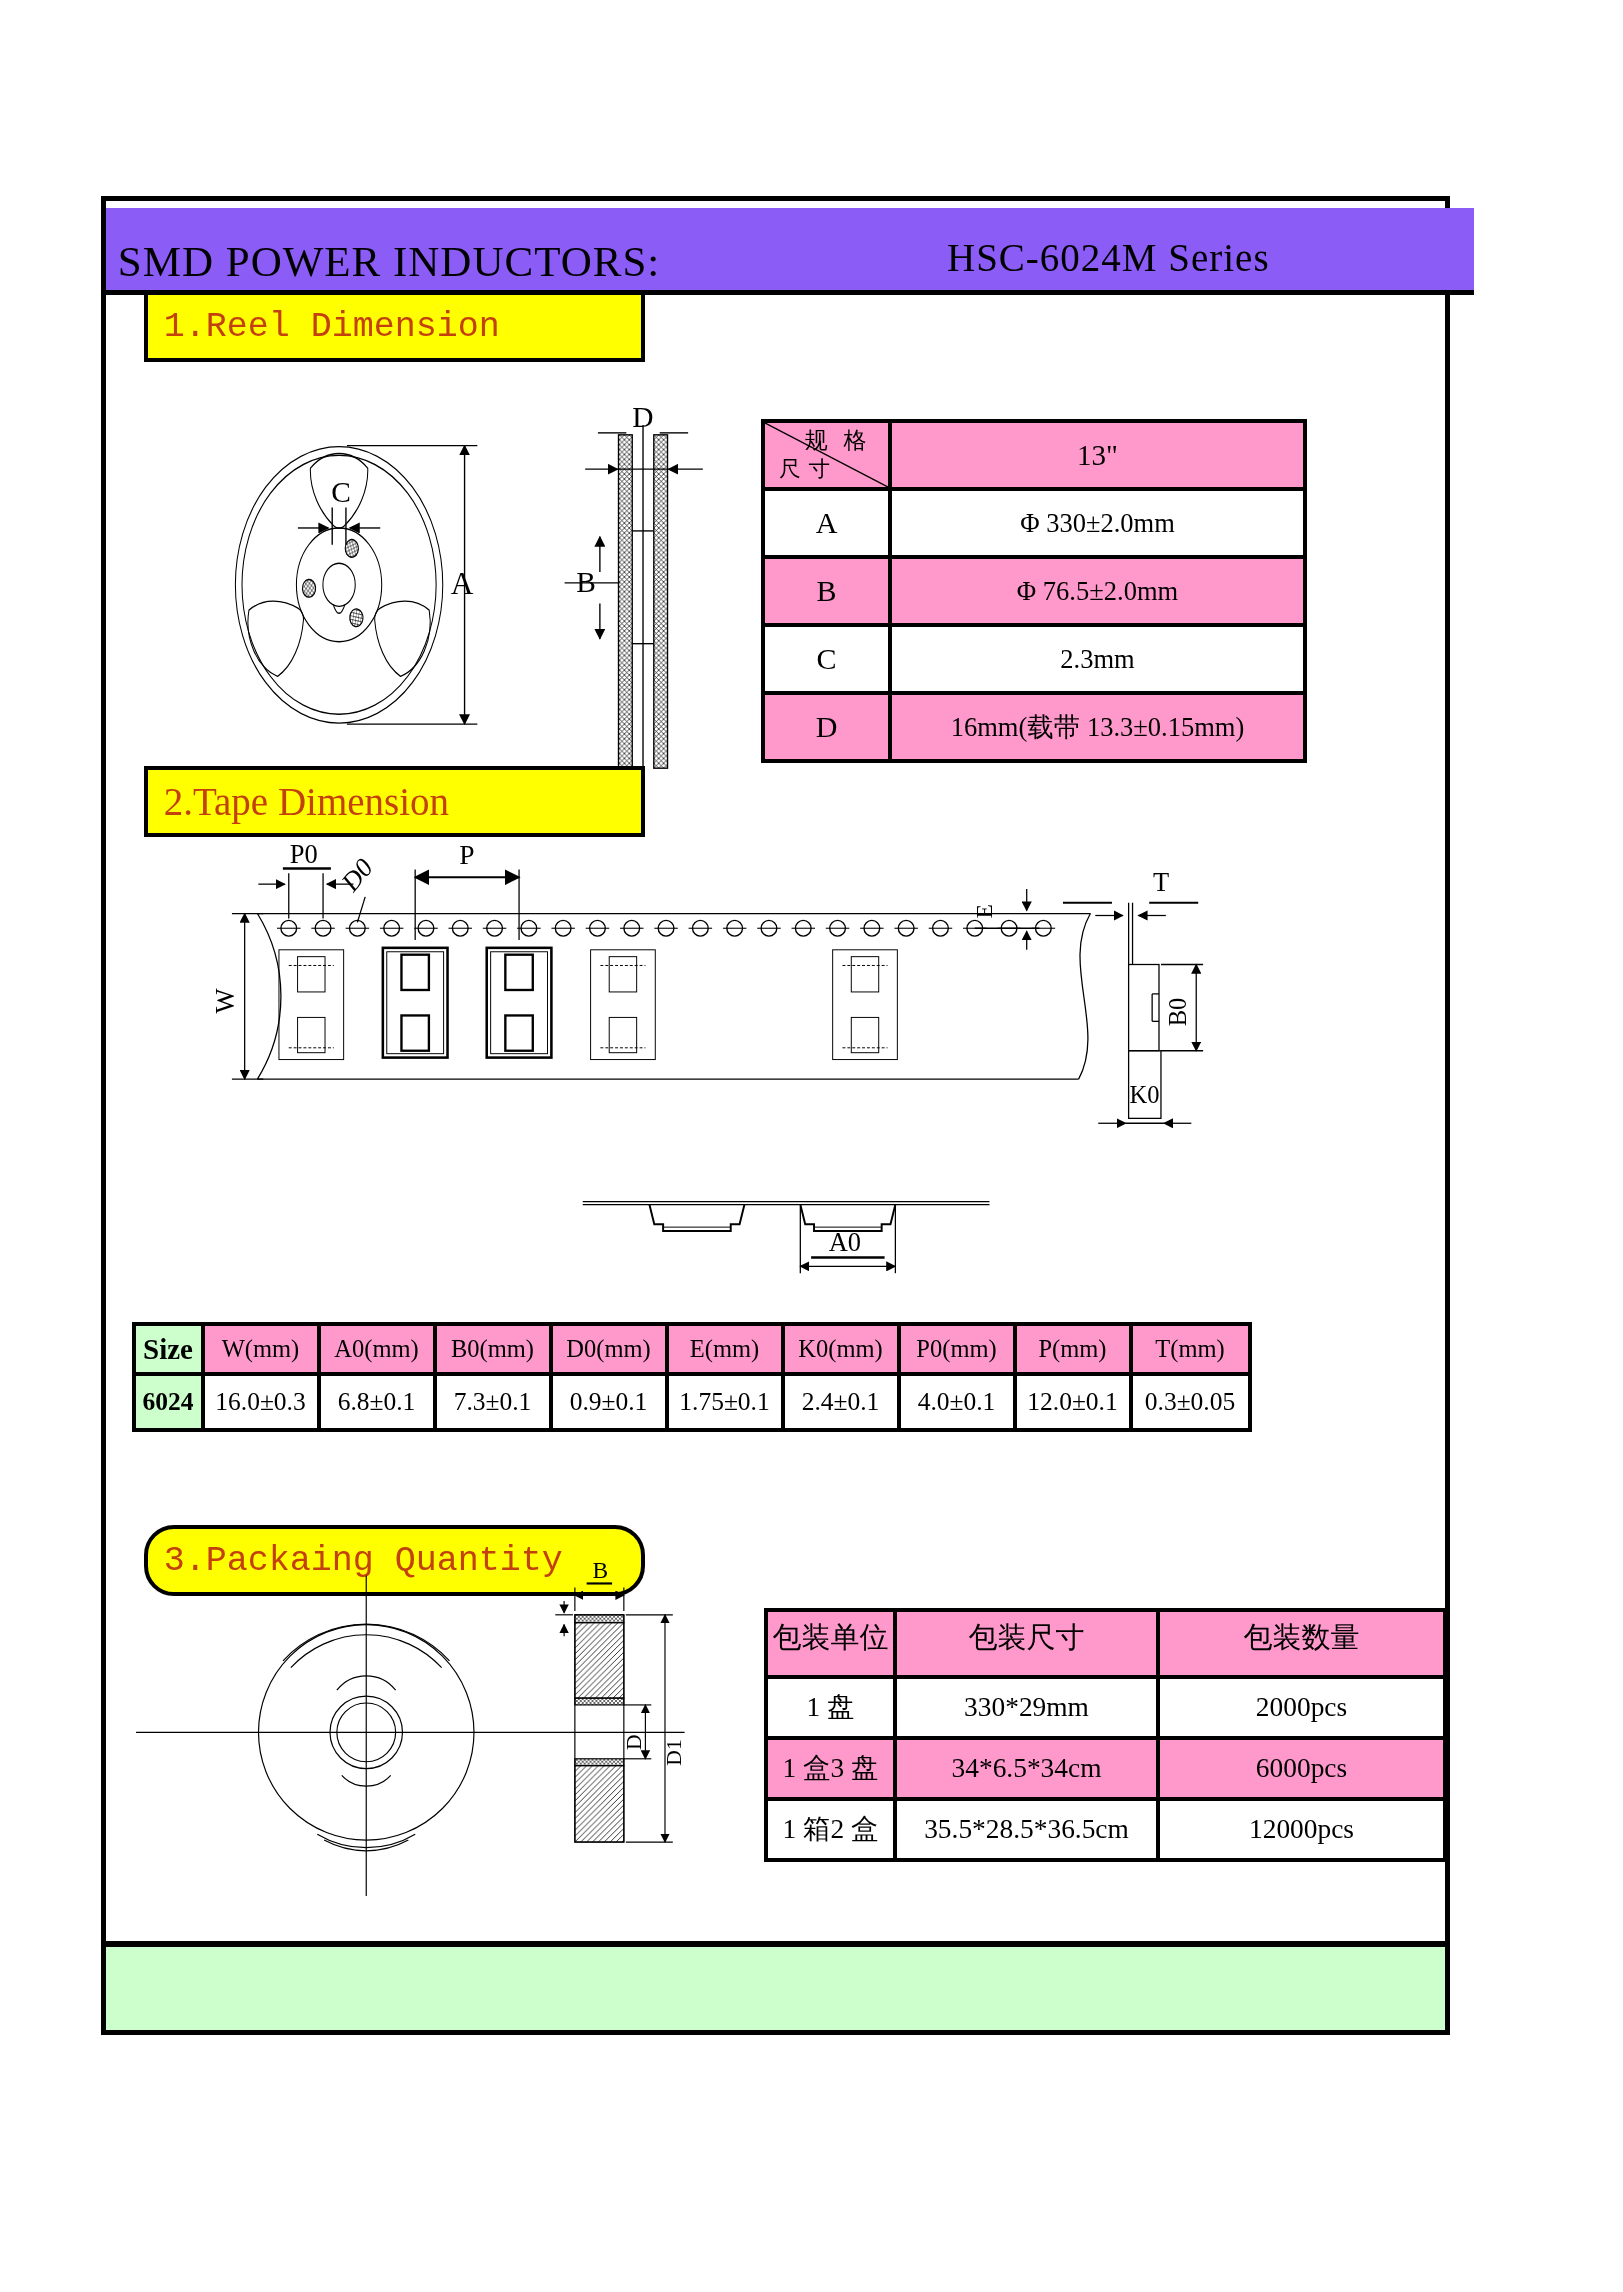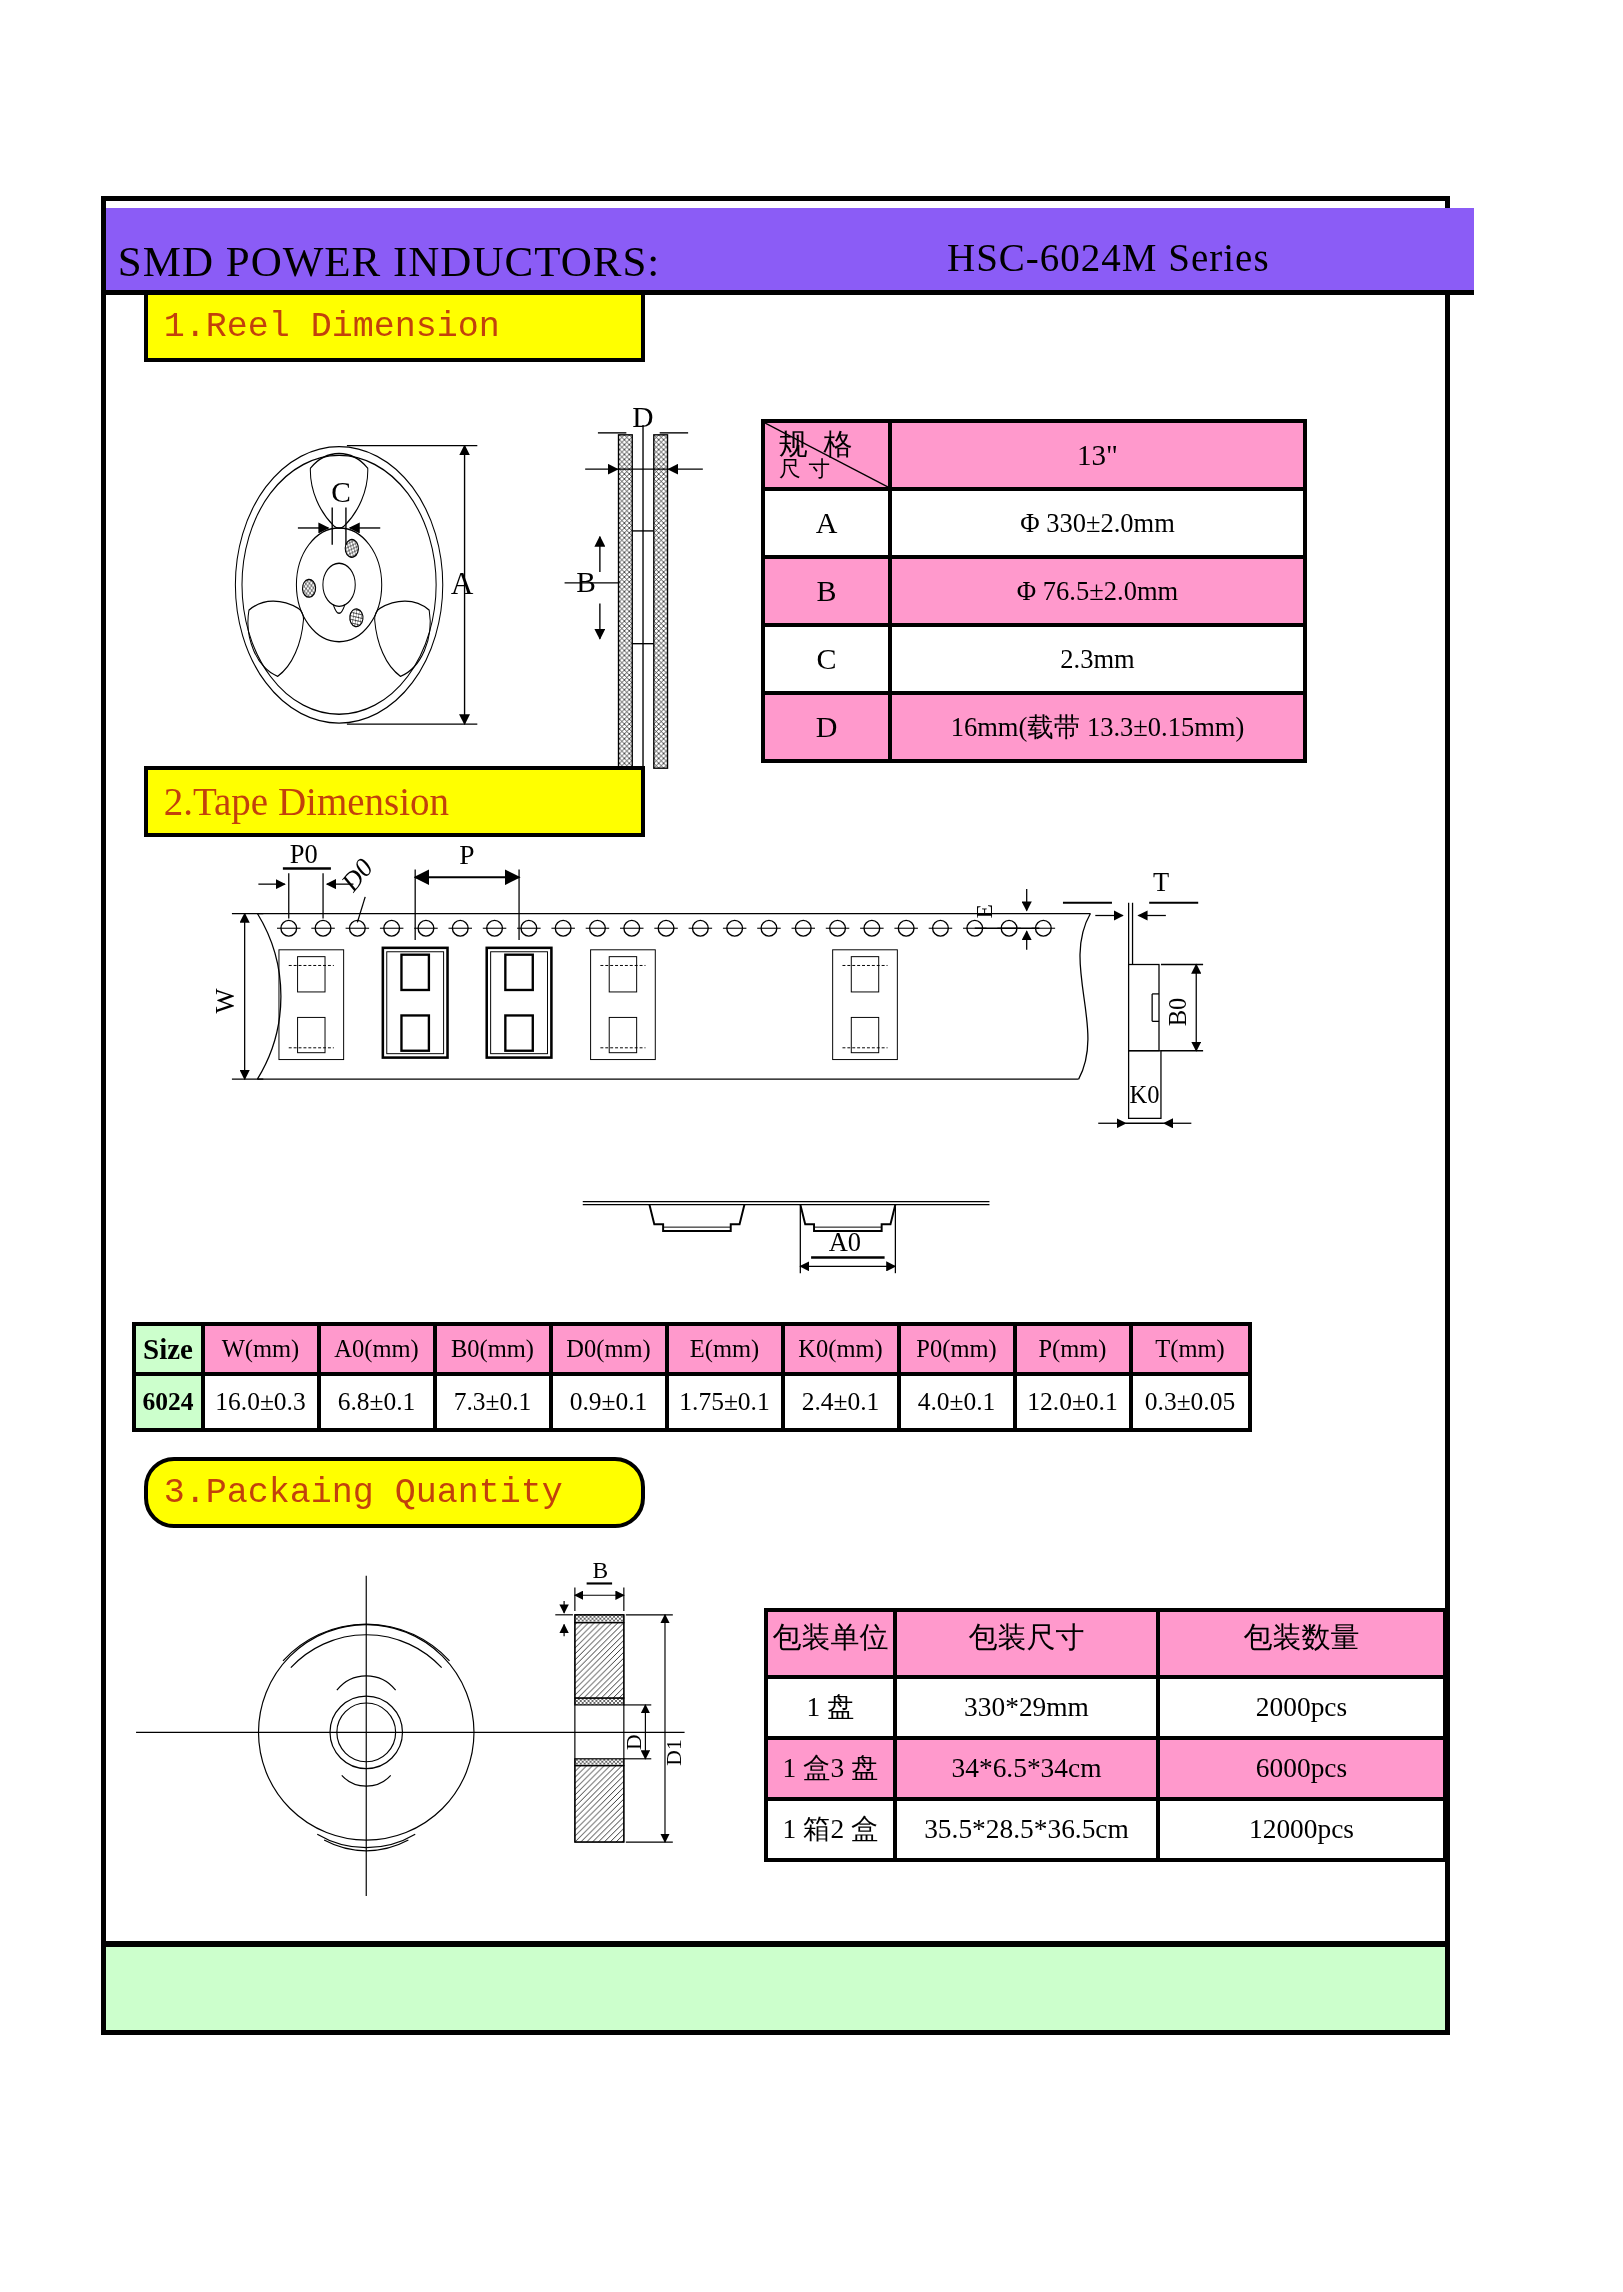--- a/index.html
+++ b/index.html
@@ -21,22 +21,22 @@
   td{border:4.9px solid #000;text-align:center;vertical-align:middle;overflow:hidden;}
   .pink{background:#FF99CC;}
   .green{background:#CCFFCC;}
   .white{background:#fff;}
   
   .reel-table{left:655px;top:218px;width:542px;}
   .reel-table td{font-size:26.5px;height:62px;}
   .reel-table td.lbl{font-size:30px;}
   .corner{position:relative;padding:0;}
   .corner .diag{position:absolute;left:0;top:0;width:100%;height:100%;}
-  .corner .ct{position:absolute;top:2px;right:5.9px;left:0;
-              font-size:29px;letter-spacing:15.7px;}
+  .corner .ct{position:absolute;top:2px;right:5.9px;left:0;text-align:right;
+              font-size:23px;letter-spacing:15.7px;}
   .corner .cb{position:absolute;bottom:3.9px;left:14px;font-size:21.6px;letter-spacing:7.8px;margin-top:44px;}
   
   .size-table{left:25.5px;top:1121px;width:1112px;}
   .size-table td{font-size:24.5px;height:44px;}
   .size-table td.big{font-size:29px;font-weight:bold;}
   .size-table tr.vals td{height:50px;font-size:25.5px;}
   
   .pkg-table{left:658px;top:1407px;width:679px;}
   .pkg-table td{font-size:27.4px;height:55px;white-space:pre;margin-left:13px;}
   .pkg-table tr.hd td{font-size:29px;height:56px;vertical-align:top;padding-top:5.9px;}
@@ -322,21 +322,21 @@
       <td class="white">0.9±0.1</td>
       <td class="white">1.75±0.1</td>
       <td class="white">2.4±0.1</td>
       <td class="white">4.0±0.1</td>
       <td class="white">12.0±0.1</td>
       <td class="white">0.3±0.05</td>
     </tr>
   </tbody>
     </table>
 
-  <div class="sec-box" style="top:1256px;border-radius:30px;">
+  <div class="sec-box" style="top:1324px;border-radius:30px;">
     <span class="mono-t">3.Packaing Quantity</span>
   </div>
 
   <svg class="abs" style="left:30px;top:1357px;" width="627" height="382" viewBox="0 0 640 390">
     <defs>
       <marker id="ar3" viewBox="0 0 10 10" refX="9" refY="5" markerWidth="8" markerHeight="8" orient="auto-start-reverse">
           <path d="M0,0 L10,5 L0,10 z" fill="#000"></path>
         </marker>
       <pattern id="dh3" width="6" height="6" patternUnits="userSpaceOnUse">
         <path d="M0,6 L6,0" stroke="#000" stroke-width="0.8" fill="none"></path>

